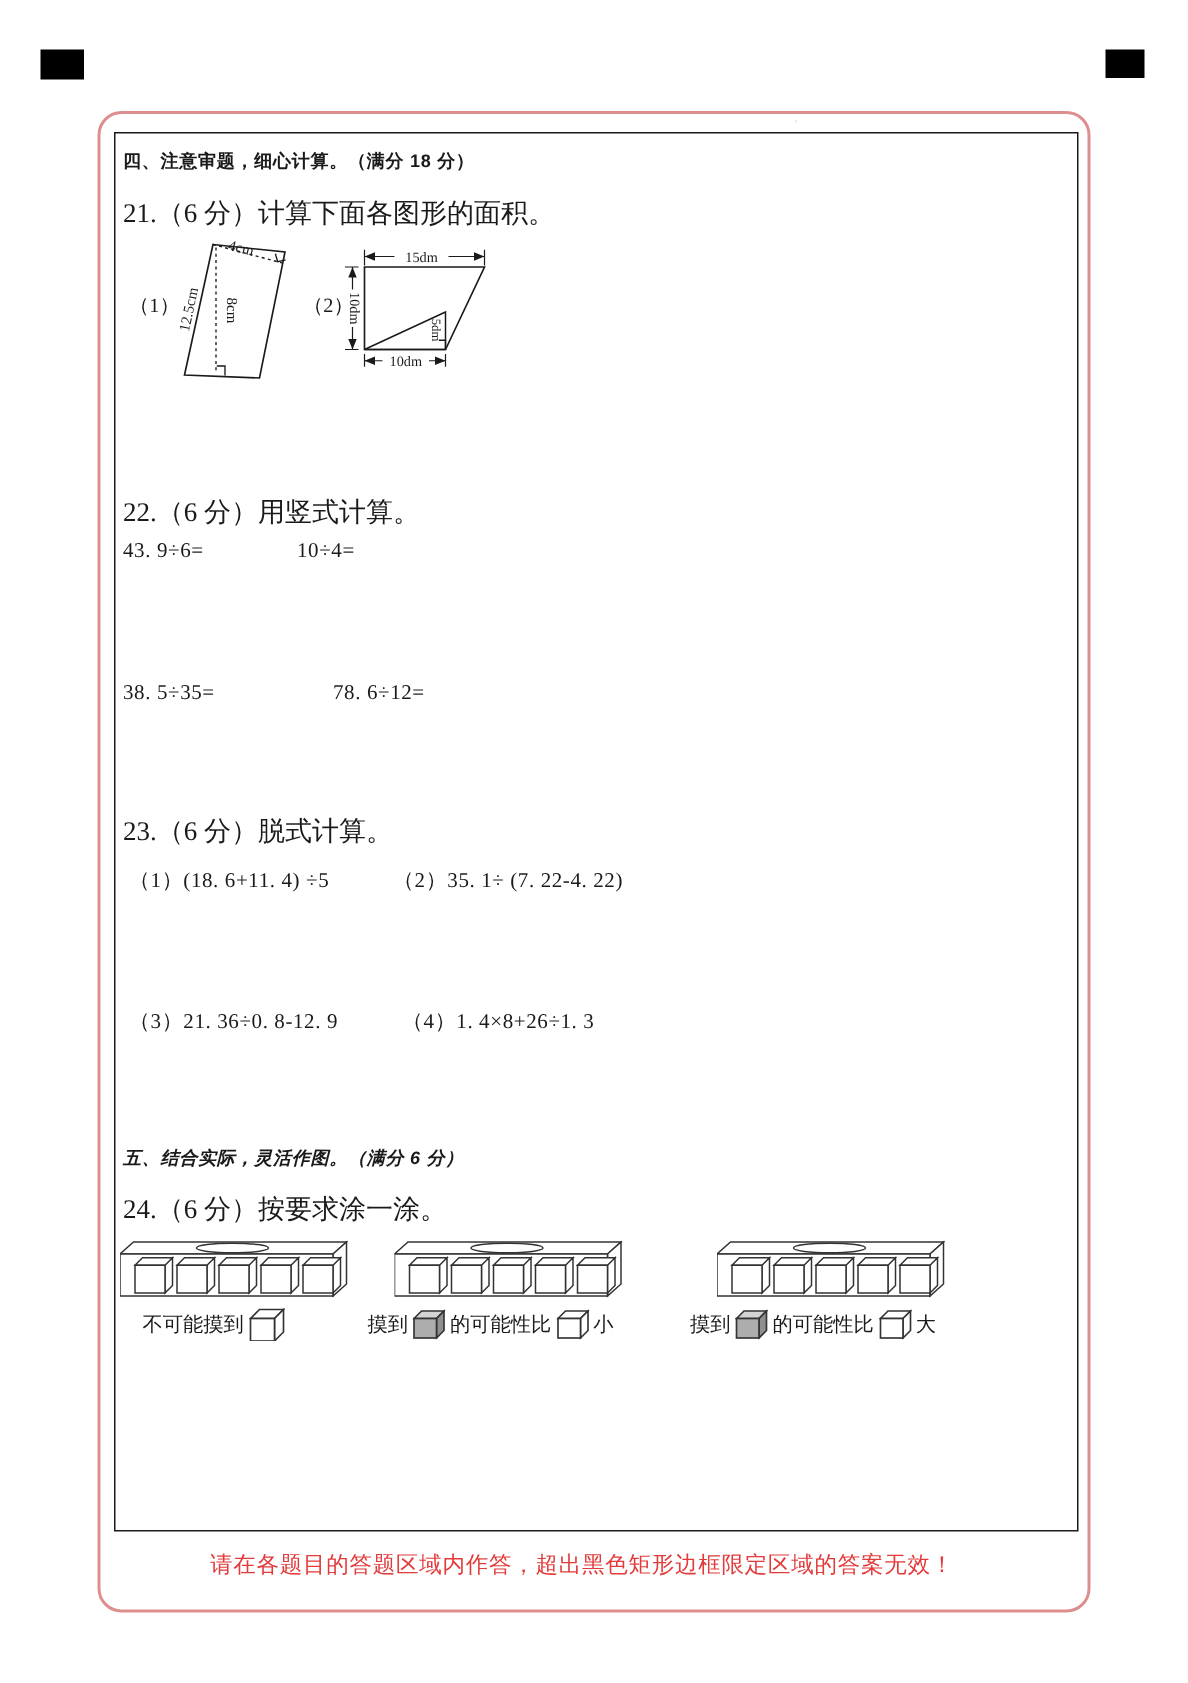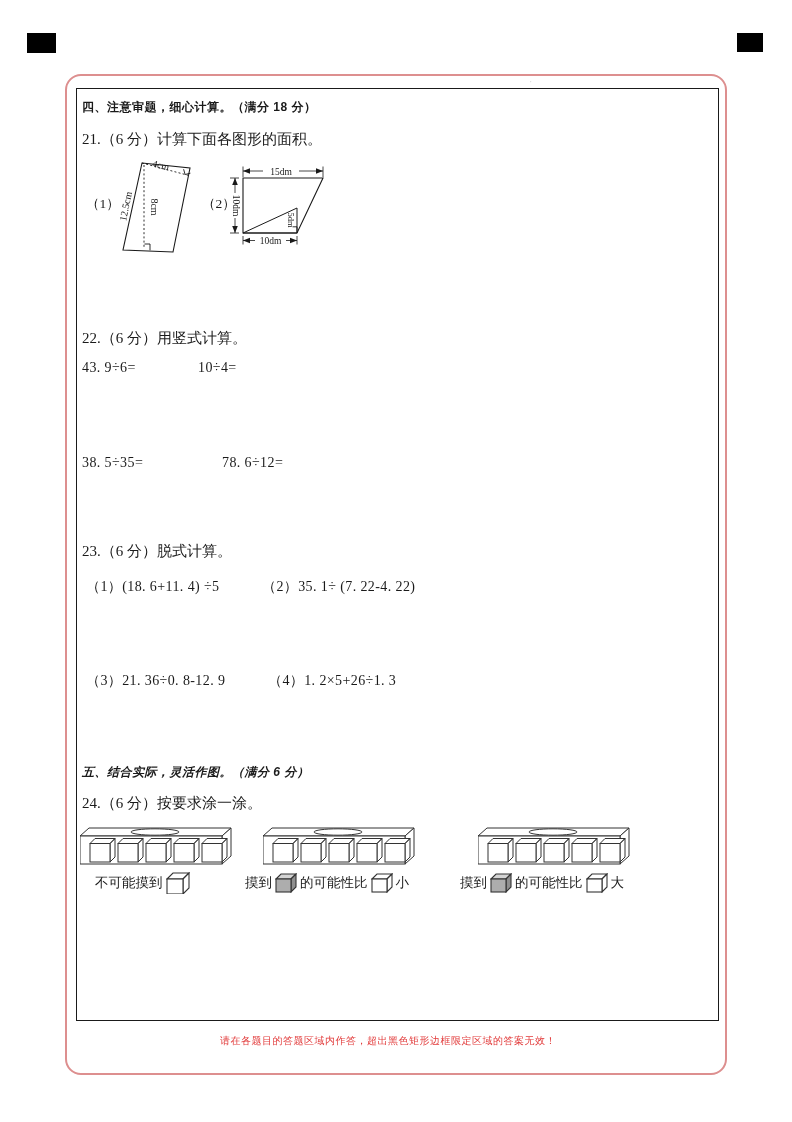--- a/index.html
+++ b/index.html
@@ -16,30 +16,30 @@
     border:2px solid #dd8f8f; border-radius:16px;
   }
   .black-frame {
     position:absolute; left:76px; top:88px; width:643px; height:933px;
     border:1.3px solid #1a1a1a;
   }
   .sec-title {
     font-family:"Liberation Sans","DejaVu Sans",sans-serif;
     font-weight:bold; font-size:12px; letter-spacing:0.5px; white-space:nowrap;
   }
-  .q-label { font-size:15px; white-space:nowrap; }
+  .q-label { font-size:18px; white-space:nowrap; }
   .math { font-size:14px; letter-spacing:0.4px; white-space:nowrap; }
   .fig-idx { font-size:13.5px; white-space:nowrap; }
   .caption-row {
     position:absolute; display:flex; align-items:center; gap:3px;
     font-size:13.5px; white-space:nowrap; height:24px;
   }
   .notice {
     position:absolute; left:65px; top:1034px; width:646px;
-    text-align:center; color:#e23b3b; font-size:10px; letter-spacing:0.5px;
+    text-align:center; color:#e23b3b; font-size:15px; letter-spacing:0.5px;
   }
   .stray { position:absolute; left:529px; top:76px; color:#d8d8d8; font-size:10px; }
   svg { display:block; }
   svg text { font-family:"Liberation Serif","DejaVu Serif",serif; fill:#1a1a1a; }
 </style>
 </head>
 <body>
 
 <div class="corner-mark" style="left:27px; top:33px; width:29px; height:20px;"></div>
 <div class="corner-mark" style="left:737px; top:33px; width:26px; height:19px;"></div>
@@ -104,21 +104,21 @@
 <div class="abs q-label" style="left:82px; top:329px;">22.（6 分）用竖式计算。</div>
 <div class="abs math" style="left:82px; top:360px;">43. 9÷6=</div>
 <div class="abs math" style="left:198px; top:360px;">10÷4=</div>
 <div class="abs math" style="left:82px; top:455px;">38. 5÷35=</div>
 <div class="abs math" style="left:222px; top:455px;">78. 6÷12=</div>
 
 <div class="abs q-label" style="left:82px; top:542px;">23.（6 分）脱式计算。</div>
 <div class="abs math" style="left:86px; top:578px;">（1）(18. 6+11. 4) ÷5</div>
 <div class="abs math" style="left:262px; top:578px;">（2）35. 1÷ (7. 22-4. 22)</div>
 <div class="abs math" style="left:86px; top:672px;">（3）21. 36÷0. 8-12. 9</div>
-<div class="abs math" style="left:268px; top:672px;">（4）1. 2×5+26÷1. 3</div>
+<div class="abs math" style="left:268px; top:672px;">（4）1. 4×8+26÷1. 3</div>
 
 <div class="abs sec-title" style="left:82px; top:764px;font-style:italic;">五、结合实际，灵活作图。（满分 6 分）</div>
 <div class="abs q-label" style="left:82px; top:794px;">24.（6 分）按要求涂一涂。</div>
 
 <svg class="abs box-svg" style="left:80px; top:827px;" width="152" height="38" viewBox="0 0 152 38">
   <polygon points="0,9 9,1 151,1 142,9" fill="#fff" stroke="#333" stroke-width="1"></polygon>
   <polygon points="142,9 151,1 151,29 142,37" fill="#fff" stroke="#333" stroke-width="1"></polygon>
   <rect x="0" y="9" width="142" height="28" fill="#fff" stroke="#333" stroke-width="1"></rect>
   <ellipse cx="75" cy="5" rx="24" ry="3.2" fill="#fff" stroke="#333" stroke-width="1"></ellipse>
   <g stroke="#333" stroke-width="1" fill="#fff">

